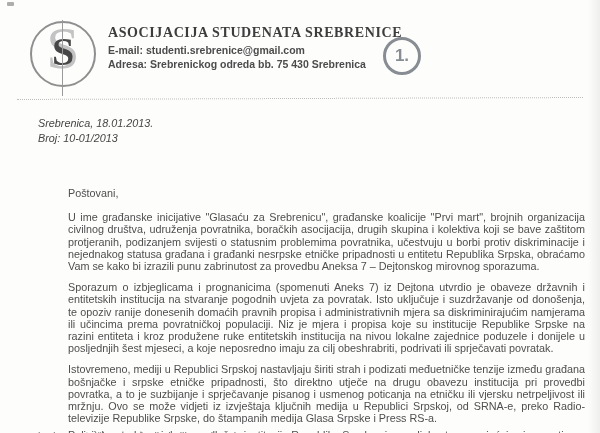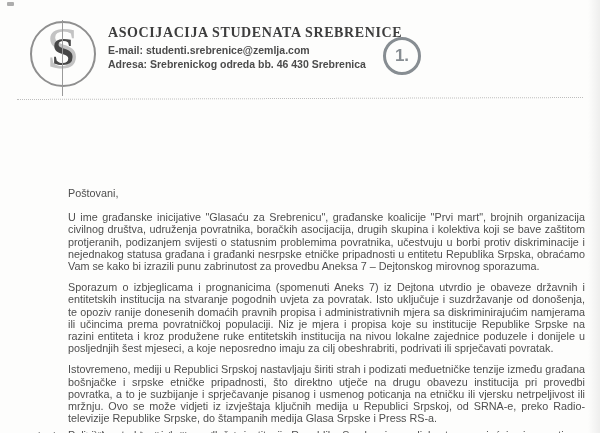--- a/index.html
+++ b/index.html
@@ -58,31 +58,35 @@
 
   <div class="seal">
     <div class="seal-s-outline">S</div>
     <div class="seal-s">S</div>
     <div class="seal-line"></div>
   </div>
 
   <div class="org">
     <div class="org-name">ASOCIJACIJA STUDENATA SREBRENICE</div>
     <div class="org-contact">
-      <div>E-mail: studenti.srebrenice@zemlja.com</div>
-      <div>Adresa: Srebrenickog odreda bb. 46 430 Srebrenica</div>
+      <div>E-mail: studenti.srebrenice@gmail.com</div>
+      <div>Adresa: Srebrenickog odreda bb. 75 430 Srebrenica</div>
     </div>
   </div>
 
   <div class="mart">
     <div class="mart-circle">1.</div>
   </div>
 
   <div class="separator"></div>
 
+  <div class="meta">
+    <div>Srebrenica, 18.01.2013.</div>
+    <div>Broj: 10-01/2013</div>
+  </div>
 
   <div class="content">
     <p class="salutation">Poštovani,</p>
     <p class="first">U ime građanske inicijative "Glasaću za Srebrenicu", građanske koalicije "Prvi mart", brojnih organizacija civilnog društva, udruženja povratnika, boračkih asocijacija, drugih skupina i kolektiva koji se bave zaštitom protjeranih, podizanjem svijesti o statusnim problemima povratnika, učestvuju u borbi protiv diskriminacije i nejednakog statusa građana i građanki nesrpske etničke pripadnosti u entitetu Republika Srpska, obraćamo Vam se kako bi izrazili punu zabrinutost za provedbu Aneksa 7 – Dejtonskog mirovnog sporazuma.</p>
     <p>Sporazum o izbjeglicama i prognanicima (spomenuti Aneks 7) iz Dejtona utvrdio je obaveze državnih i entitetskih institucija na stvaranje pogodnih uvjeta za povratak. Isto uključuje i suzdržavanje od donošenja, te opoziv ranije donesenih domaćih pravnih propisa i administrativnih mjera sa diskriminirajućim namjerama ili učincima prema povratničkoj populaciji. Niz je mjera i propisa koje su institucije Republike Srpske na razini entiteta i kroz produžene ruke entitetskih institucija na nivou lokalne zajednice poduzele i donijele u posljednjih šest mjeseci, a koje neposredno imaju za cilj obeshrabriti, podrivati ili sprječavati povratak.</p>
     <p>Istovremeno, mediji u Republici Srpskoj nastavljaju širiti strah i podizati međuetničke tenzije između građana bošnjačke i srpske etničke pripadnosti, što direktno utječe na drugu obavezu institucija pri provedbi povratka, a to je suzbijanje i sprječavanje pisanog i usmenog poticanja na etničku ili vjersku netrpeljivost ili mržnju. Ovo se može vidjeti iz izvještaja ključnih medija u Republici Srpskoj, od SRNA-e, preko Radio-televizije Republike Srpske, do štampanih medija Glasa Srpske i Press RS-a.</p>
     <p class="last">Policijske strukture i druge nadležne institucije Republike Srpske nisu podigle stepen osjećaja sigurnosti</p>
     <div class="clipped-line">kod povratničke populacije i njihove imovine</div>
   </div>
 

